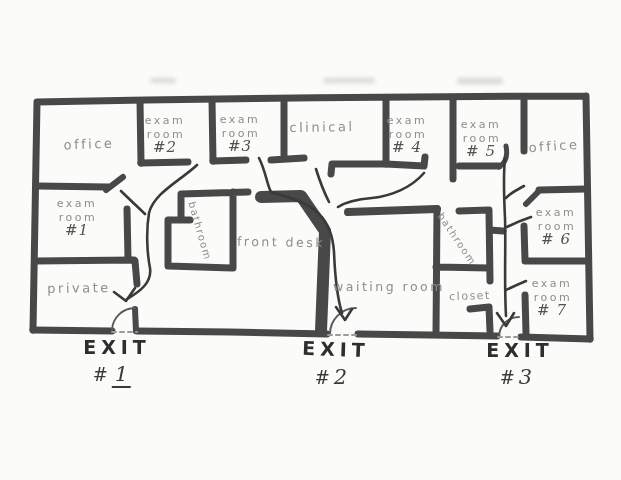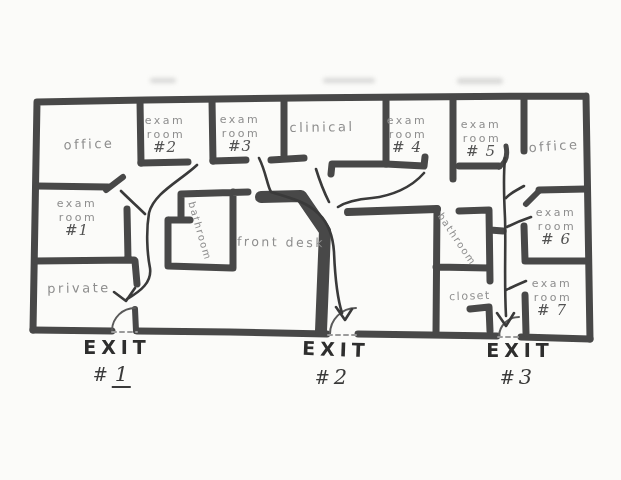--- a/index.html
+++ b/index.html
@@ -141,20 +141,21 @@
     </span>
     <span class="num">#1</span>
   </div>
 
   <div class="label rot-m1" style="left:79px;top:288px;font-size:13px;">private</div>
 
   <div class="label rot-74" style="left:200px;top:231px;font-size:10px;letter-spacing:1.5px;">bathroom</div>
 
   <div class="label rot-1" style="left:281px;top:242px;font-size:12.5px;">front desk</div>
 
+  <div class="label" style="left:389px;top:286px;font-size:12.5px;">waiting room</div>
 
   <div class="label rot-56" style="left:457px;top:239px;font-size:10px;letter-spacing:1.5px;">bathroom</div>
 
   <div class="label rot-m2" style="left:470px;top:296px;font-size:11px;letter-spacing:1.5px;">closet</div>
 
   <div class="label" style="left:556px;top:226px;">
     <span class="lines">
       <span>exam</span>
       <span>room</span>
     </span>

